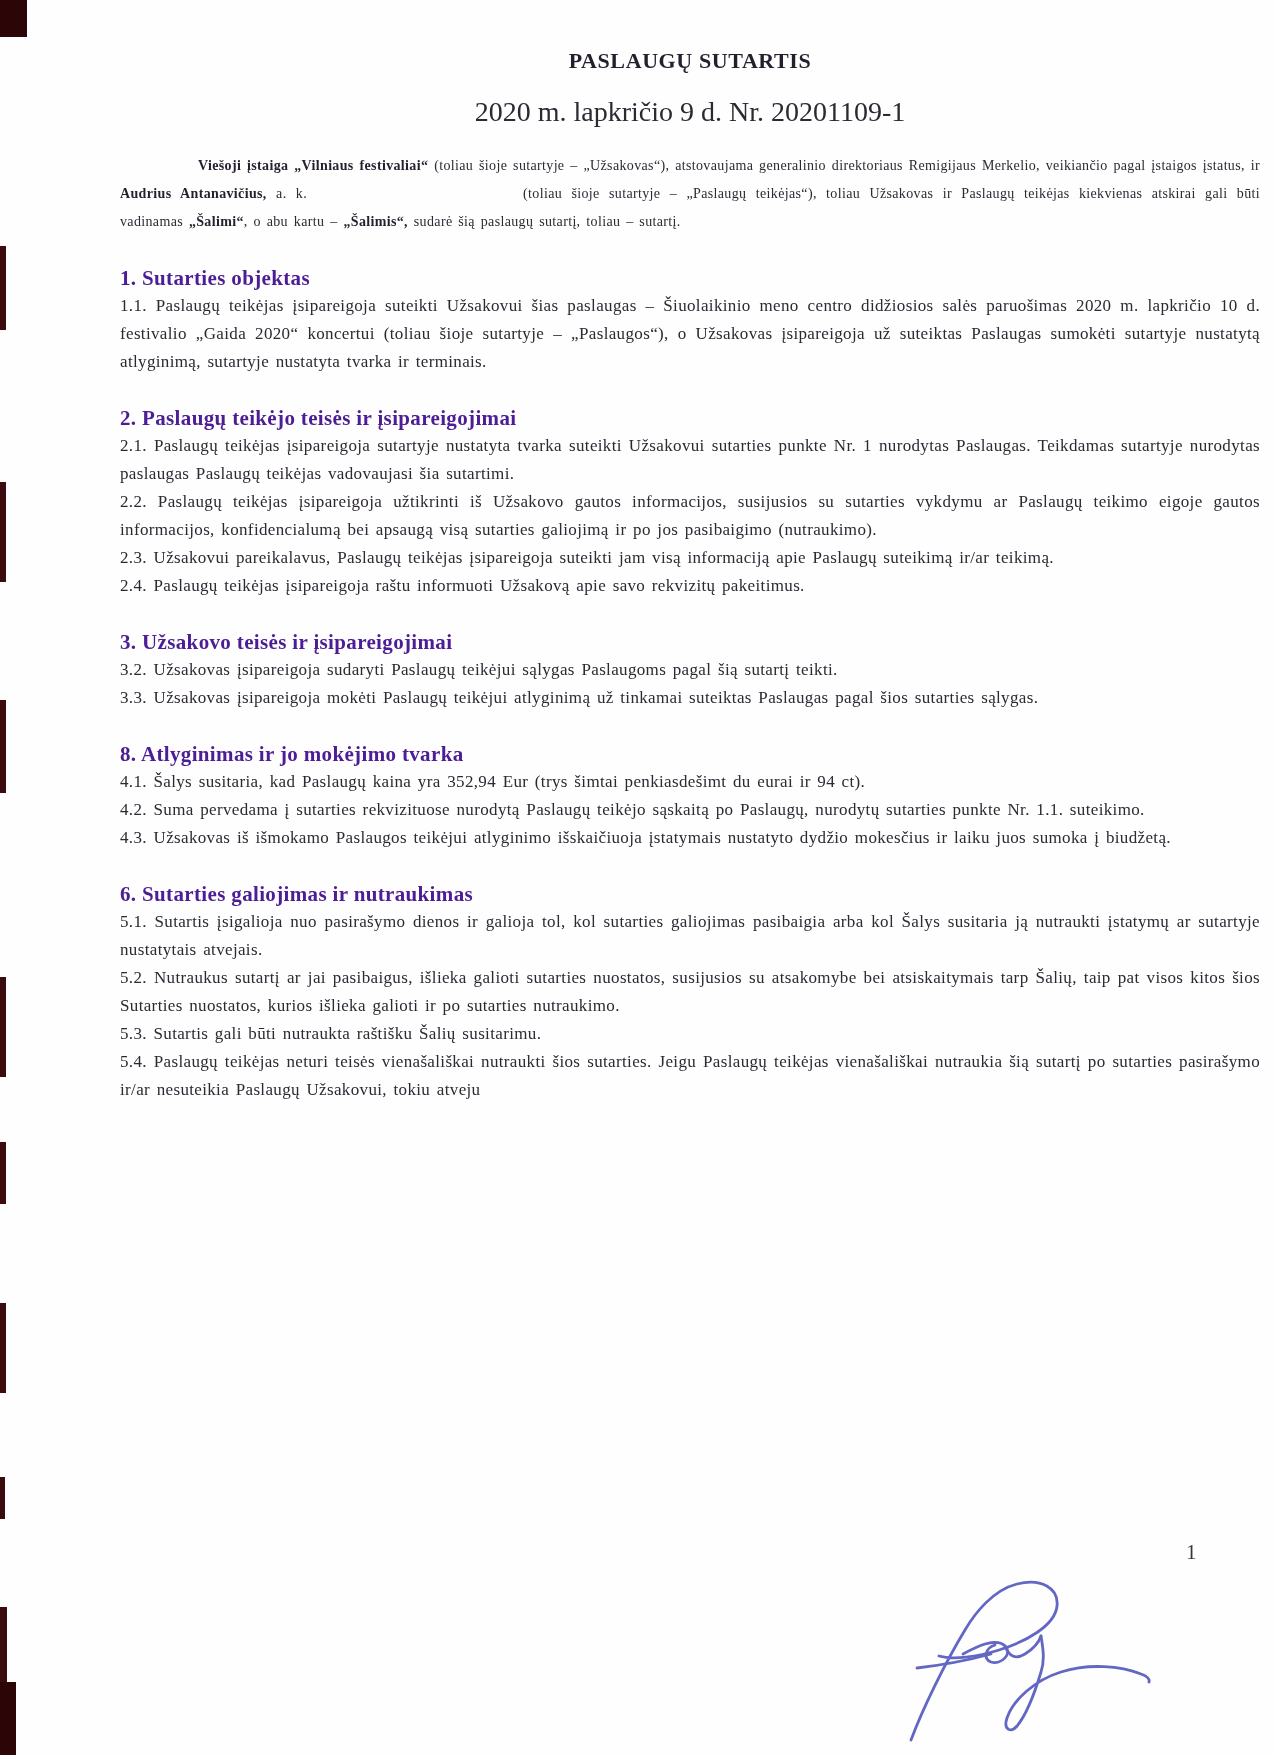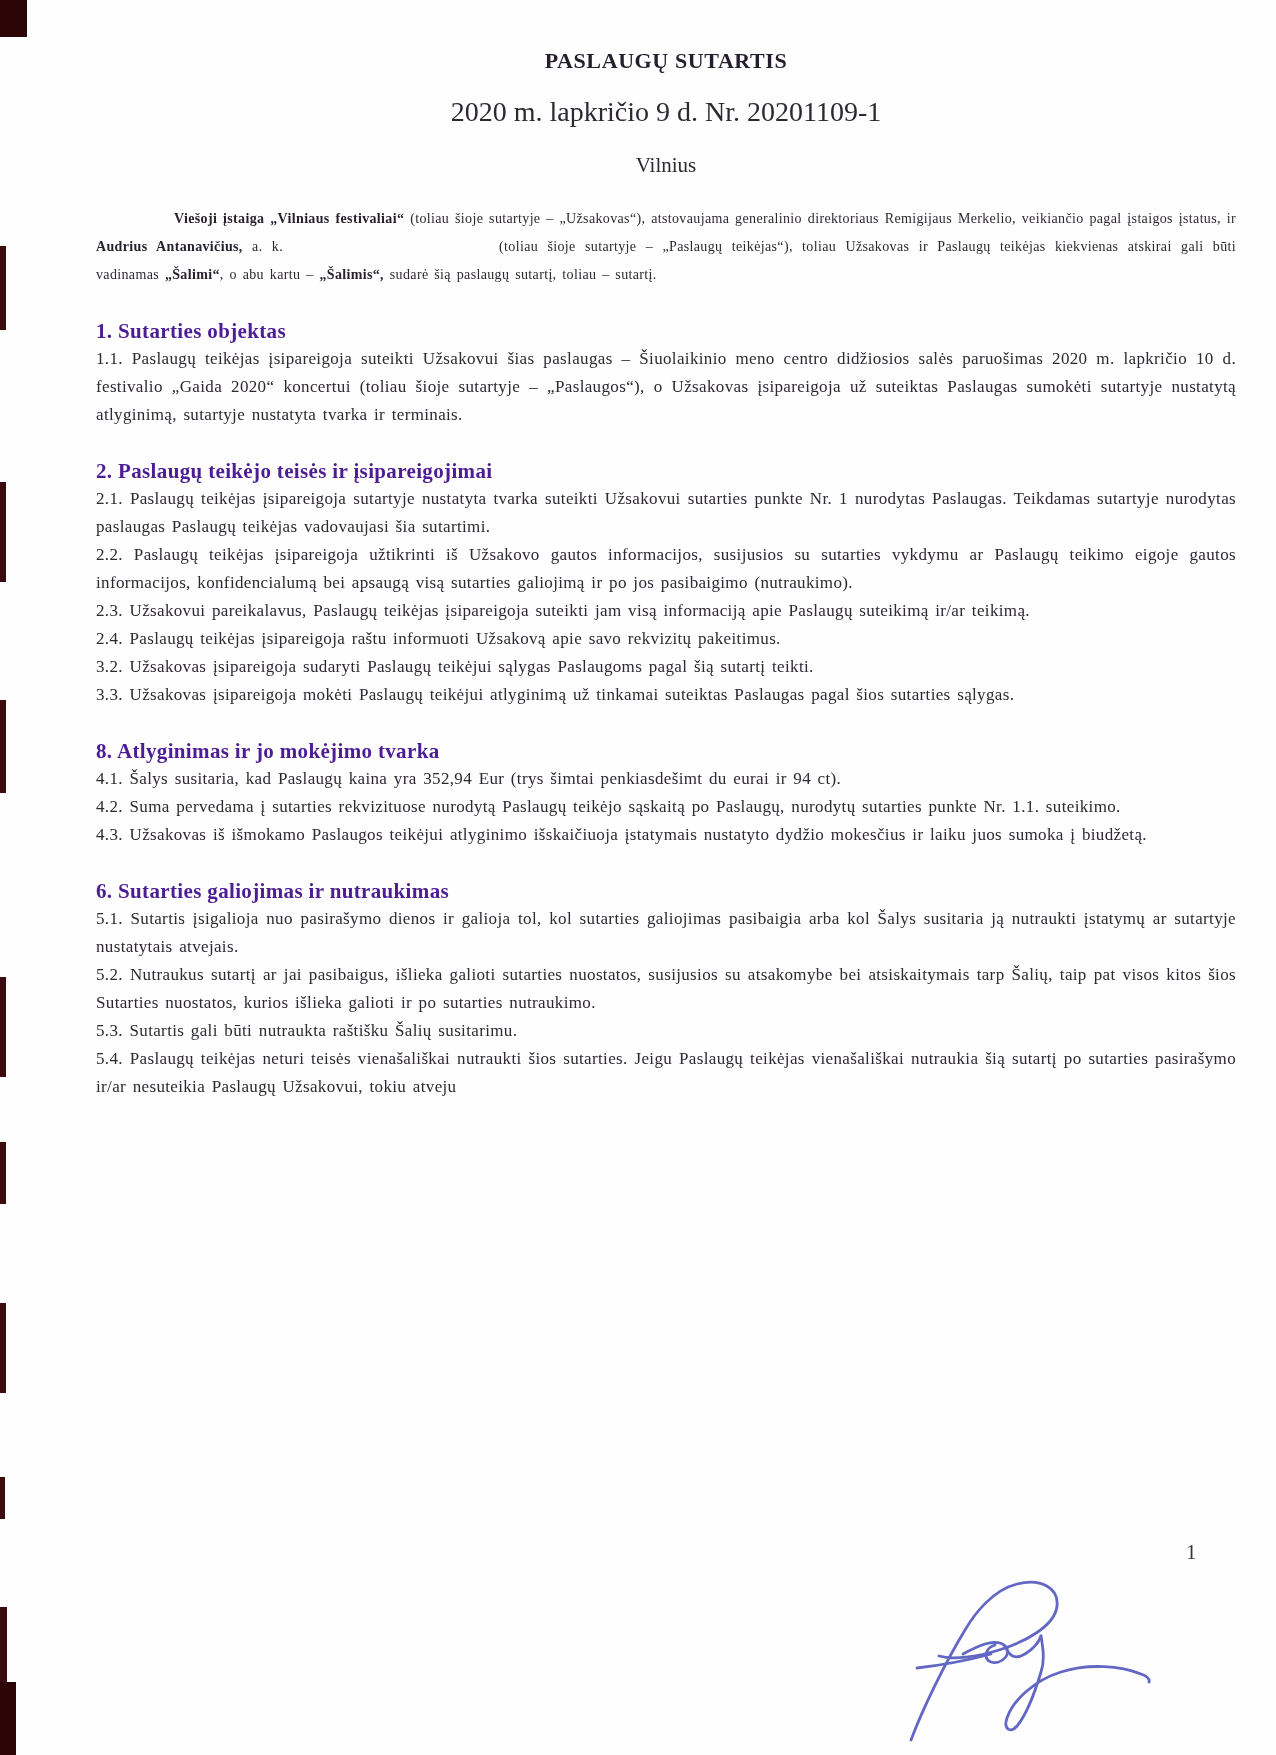--- a/index.html
+++ b/index.html
@@ -5,21 +5,21 @@
   html,body{margin:0;padding:0;background:#e8e8e8;}
   .page{
     position:relative;
     width:1276px;height:1755px;
     background:#fdfefd;
     overflow:hidden;
     font-family:"Liberation Serif","DejaVu Serif",serif;
     color:#2e2833;
   }
   .content{
-    position:absolute;left:96px;top:46px;width:1140px;
+    position:absolute;left:120px;top:46px;width:1140px;
   }
   .doc-title{
     margin:0;text-align:center;
     font-size:22px;line-height:30px;font-weight:bold;
     letter-spacing:.6px;color:#251f2d;
   }
   .doc-date{margin:22px 0 0;text-align:center;font-size:28px;line-height:28px;}
   .doc-city{margin:25px 0 0;text-align:center;font-size:21px;line-height:28px;}
   .intro{
     margin:26px 0 0;
@@ -58,33 +58,33 @@
   <div class="edge-mark" style="top:1142px;width:6px;height:62px;"></div>
   <div class="edge-mark" style="top:1303px;width:6px;height:90px;"></div>
   <div class="edge-mark" style="top:1477px;width:5px;height:42px;"></div>
   <div class="edge-mark" style="top:1607px;width:7px;height:75px;"></div>
   <div class="edge-corner" style="top:1682px;width:16px;height:73px;"></div>
 
   <div class="content">
 
     <h1 class="doc-title">PASLAUGŲ SUTARTIS</h1>
     <p class="doc-date">2020 m. lapkričio 9 d. Nr. 20201109-1</p>
-    <p class="doc-city">Vilnius</p>
 
     <p class="intro"><span class="b">Viešoji įstaiga „Vilniaus festivaliai“</span><span> (toliau šioje sutartyje – „Užsakovas“), atstovaujama generalinio direktoriaus Remigijaus Merkelio, veikiančio pagal įstaigos įstatus, ir </span><span class="b">Audrius Antanavičius,</span><span> a. k.</span><span class="blank-gap"></span><span>(toliau šioje sutartyje – „Paslaugų teikėjas“), toliau Užsakovas ir Paslaugų teikėjas kiekvienas atskirai gali būti vadinamas </span><span class="b">„Šalimi“</span><span>, o abu kartu – </span><span class="b">„Šalimis“,</span><span> sudarė šią paslaugų sutartį, toliau – sutartį.</span></p>
 
     <h2 class="sec-h">1. Sutarties objektas</h2>
     <p class="body-par">1.1. Paslaugų teikėjas įsipareigoja suteikti Užsakovui šias paslaugas – Šiuolaikinio meno centro didžiosios salės paruošimas 2020 m. lapkričio 10 d. festivalio „Gaida 2020“ koncertui (toliau šioje sutartyje – „Paslaugos“), o Užsakovas įsipareigoja už suteiktas Paslaugas sumokėti sutartyje nustatytą atlyginimą, sutartyje nustatyta tvarka ir terminais.</p>
 
     <h2 class="sec-h">2. Paslaugų teikėjo teisės ir įsipareigojimai</h2>
     <p class="body-par">2.1. Paslaugų teikėjas įsipareigoja sutartyje nustatyta tvarka suteikti Užsakovui sutarties punkte Nr. 1 nurodytas Paslaugas. Teikdamas sutartyje nurodytas paslaugas Paslaugų teikėjas vadovaujasi šia sutartimi.</p>
     <p class="body-par">2.2. Paslaugų teikėjas įsipareigoja užtikrinti iš Užsakovo gautos informacijos, susijusios su sutarties vykdymu ar Paslaugų teikimo eigoje gautos informacijos, konfidencialumą bei apsaugą visą sutarties galiojimą ir po jos pasibaigimo (nutraukimo).</p>
     <p class="body-par">2.3. Užsakovui pareikalavus, Paslaugų teikėjas įsipareigoja suteikti jam visą informaciją apie Paslaugų suteikimą ir/ar teikimą.</p>
     <p class="body-par">2.4. Paslaugų teikėjas įsipareigoja raštu informuoti Užsakovą apie savo rekvizitų pakeitimus.</p>
 
+    <h2 class="sec-h">3. Užsakovo teisės ir įsipareigojimai</h2>
     <p class="body-par">3.2. Užsakovas įsipareigoja sudaryti Paslaugų teikėjui sąlygas Paslaugoms pagal šią sutartį teikti.</p>
     <p class="body-par">3.3. Užsakovas įsipareigoja mokėti Paslaugų teikėjui atlyginimą už tinkamai suteiktas Paslaugas pagal šios sutarties sąlygas.</p>
 
     <h2 class="sec-h">8. Atlyginimas ir jo mokėjimo tvarka</h2>
     <p class="body-par">4.1. Šalys susitaria, kad Paslaugų kaina yra 352,94 Eur (trys šimtai penkiasdešimt du eurai ir 94 ct).</p>
     <p class="body-par">4.2. Suma pervedama į sutarties rekvizituose nurodytą Paslaugų teikėjo sąskaitą po Paslaugų, nurodytų sutarties punkte Nr. 1.1. suteikimo.</p>
     <p class="body-par">4.3. Užsakovas iš išmokamo Paslaugos teikėjui atlyginimo išskaičiuoja įstatymais nustatyto dydžio mokesčius ir laiku juos sumoka į biudžetą.</p>
 
     <h2 class="sec-h">6. Sutarties galiojimas ir nutraukimas</h2>
     <p class="body-par">5.1. Sutartis įsigalioja nuo pasirašymo dienos ir galioja tol, kol sutarties galiojimas pasibaigia arba kol Šalys susitaria ją nutraukti įstatymų ar sutartyje nustatytais atvejais.</p>

